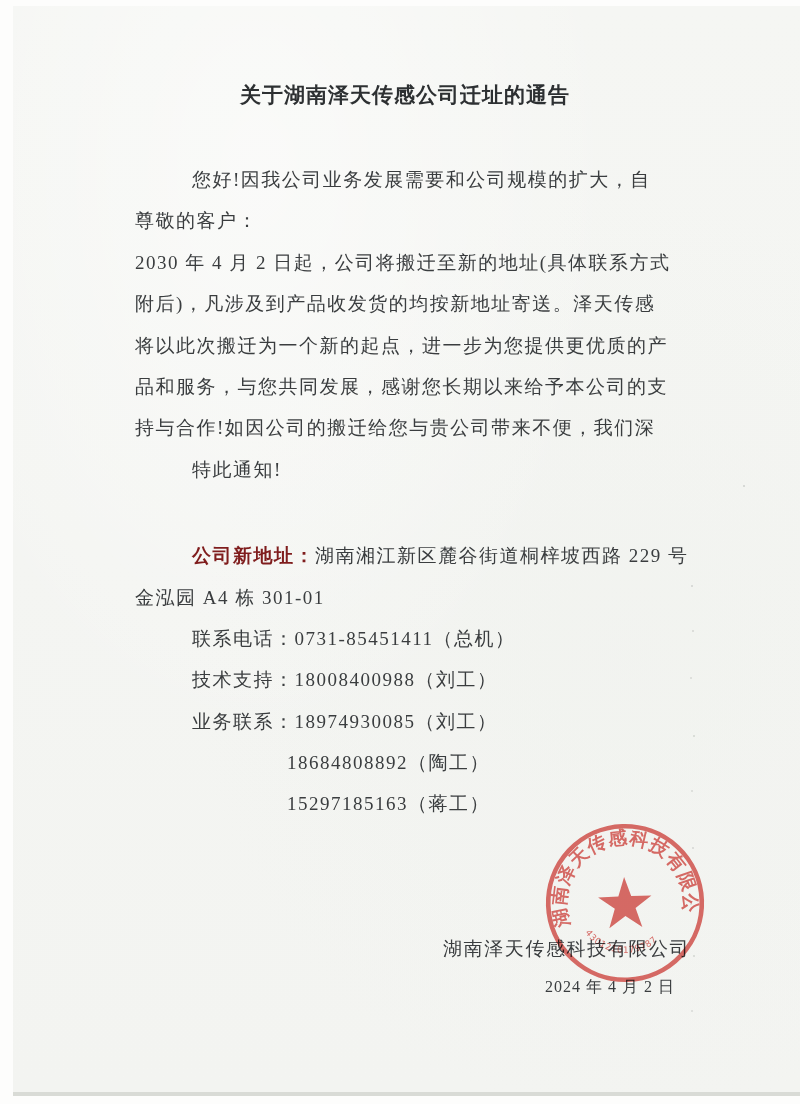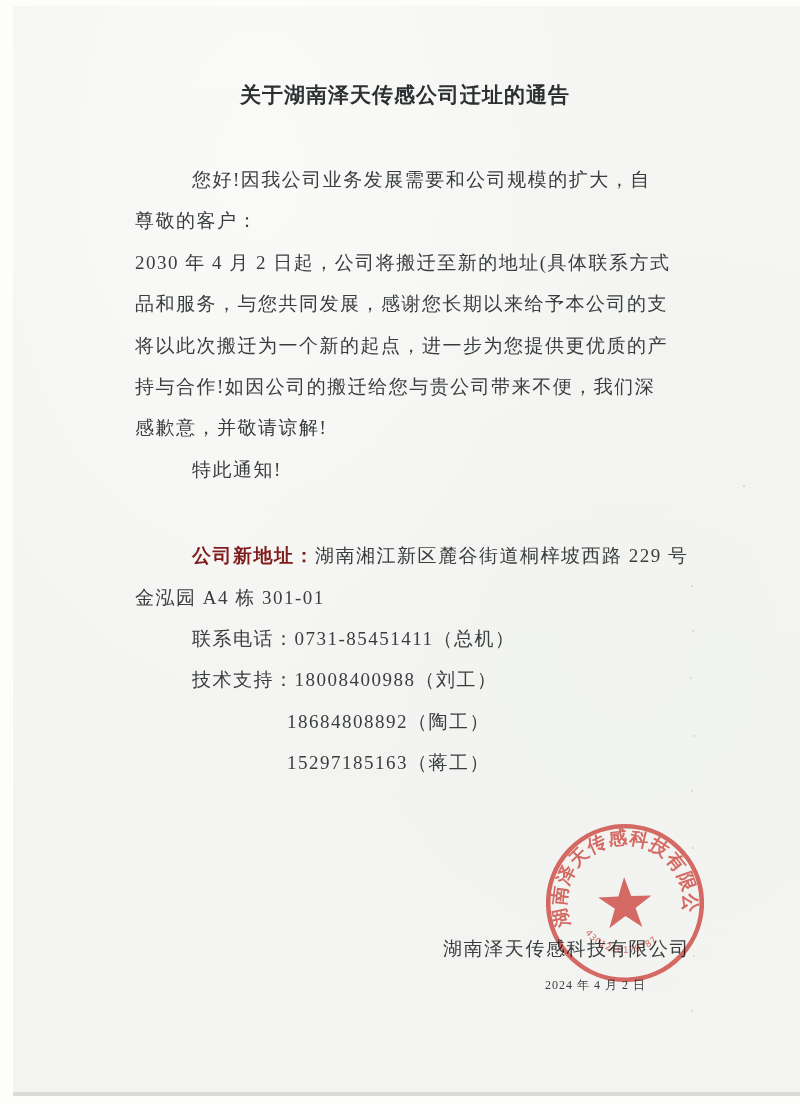--- a/index.html
+++ b/index.html
@@ -62,21 +62,21 @@
   .value-indent { padding-left: 152px; }
   .signature {
     position: absolute;
     left: 443px; top: 936px;
     font-size: 19px; letter-spacing: 1.6px;
     color: #3a3d3f; white-space: nowrap;
   }
   .doc-date {
     position: absolute;
     left: 545px; top: 977px;
-    font-size: 12px; letter-spacing: 1px;
+    font-size: 16px; letter-spacing: 1px;
     color: #3a3d3f; white-space: nowrap;
   }
   .seal {
     position: absolute;
     left: 542px; top: 820px;
     width: 166px; height: 166px;
     mix-blend-mode: multiply;
     opacity: 0.88;
     transform: rotate(-2deg);
   }
@@ -88,38 +88,41 @@
   <div class="paper"></div>
   <div class="specks"></div>
 
   <div class="content">
     <div class="doc-title">关于湖南泽天传感公司迁址的通告</div>
 
     <div class="line indent">您好!因我公司业务发展需要和公司规模的扩大，自</div>
 
     <div class="line">尊敬的客户：</div>
     <div class="line">2030 年 4 月 2 日起，公司将搬迁至新的地址(具体联系方式</div>
+    <div class="line">附后)，凡涉及到产品收发货的均按新地址寄送。泽天传感</div>
+    <div class="line">将以此次搬迁为一个新的起点，进一步为您提供更优质的产</div>
     <div class="line">品和服务，与您共同发展，感谢您长期以来给予本公司的支</div>
-    <div class="line">将以此次搬迁为一个新的起点，进一步为您提供更优质的产</div>
     <div class="line">持与合作!如因公司的搬迁给您与贵公司带来不便，我们深</div>
-    <div class="line">感歉意，并敬请谅解!</div>
 
     <div class="line indent">特此通知!</div>
 
     <div class="addr-block">
       <div class="line indent">
         <span class="bold-label">公司新地址：</span><span>湖南湘江新区麓谷街道桐梓坡西路 229 号</span>
       </div>
       <div class="line">金泓园 A4 栋 301-01</div>
 
       <div class="line indent">
         <span class="contact-label">联系电话：</span><span>0731-85451411（总机）</span>
       </div>
       <div class="line indent">
         <span class="contact-label">技术支持：</span><span>18008400988（刘工）</span>
+      </div>
+      <div class="line indent">
+        <span class="contact-label">业务联系：</span><span>18974930085（刘工）</span>
       </div>
       <div class="line value-indent">
         <span>18684808892（陶工）</span>
       </div>
       <div class="line value-indent">
         <span>15297185163（蒋工）</span>
       </div>
     </div>
   </div>
 

